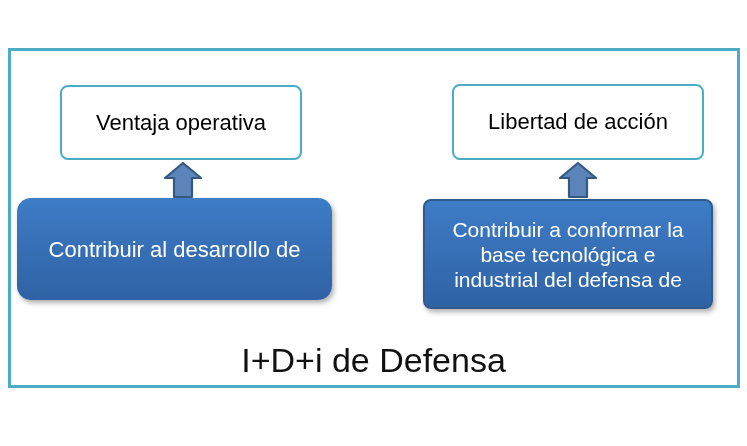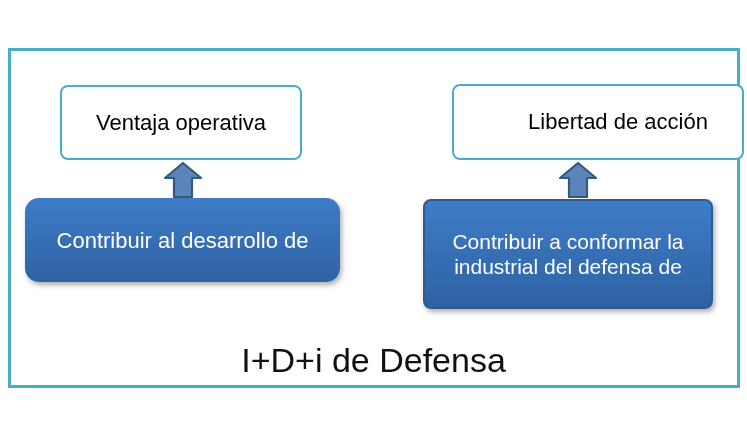--- a/index.html
+++ b/index.html
@@ -19,40 +19,40 @@
   }
   .top-box {
     position: absolute;
     border: 2.5px solid var(--top-box-border, #4BACC6);
     border-radius: 8px;
     background: #ffffff;
     display: flex; align-items: center; justify-content: center;
     font-size: 22px; color: #000000;
   }
   .top-box.left  { left: 60px;  top: 85px; width: 238px; height: 71px; }
-  .top-box.right { left: 452px; top: 84px; width: 248px; height: 72px; padding-left: 40px; }
+  .top-box.right { left: 452px; top: 84px; width: 248px; height: 72px; }
   .up-arrow {
     position: absolute;
     width: 40px; height: 38px;
   }
   .up-arrow.left  { left: 163px; top: 161px; }
   .up-arrow.right { left: 558px; top: 161px; }
   .bottom-box {
     position: absolute;
     display: flex; flex-direction: column;
     align-items: center; justify-content: center;
     text-align: center;
     color: #ffffff;
     background: linear-gradient(to bottom,
       var(--bottom-box-gradient-top, #3E7CC7),
       var(--bottom-box-gradient-bottom, #2F62A4));
     box-shadow: 2px 3px 5px rgba(110,110,110,0.55);
   }
   .bottom-box.left {
-    left: 25px; top: 198px; width: 315px; height: 84px;
+    left: 17px; top: 198px; width: 315px; height: 102px;
     border-radius: 14px;
     font-size: 22px; line-height: 29px;
   }
   .bottom-box.right {
     left: 423px; top: 199px; width: 290px; height: 110px;
     border-radius: 8px;
     border: 2px solid var(--right-box-border, #2F5A8C);
     font-size: 21px; line-height: 25px;
     box-sizing: border-box;
   }
@@ -86,20 +86,21 @@
   <div class="top-box right">
     <span>Libertad de acción</span>
   </div>
 
   <svg class="up-arrow right" viewBox="0 0 40 38">
     <polygon points="20,2 38,17 29,17 29,36 11,36 11,17 2,17" stroke-width="2.2" stroke-linejoin="round" class="arrow-poly" fill="#5B84BA" stroke="#35597E"></polygon>
   </svg>
 
   <div class="bottom-box right">
     <span class="line">Contribuir a conformar la</span>
+    <span class="line">base tecnológica e</span>
     <span class="line">industrial del defensa de</span>
   </div>
 
   <div class="footer-title">
     <span>I+D+i de Defensa</span>
   </div>
 
 </div>
 
 </body></html>

